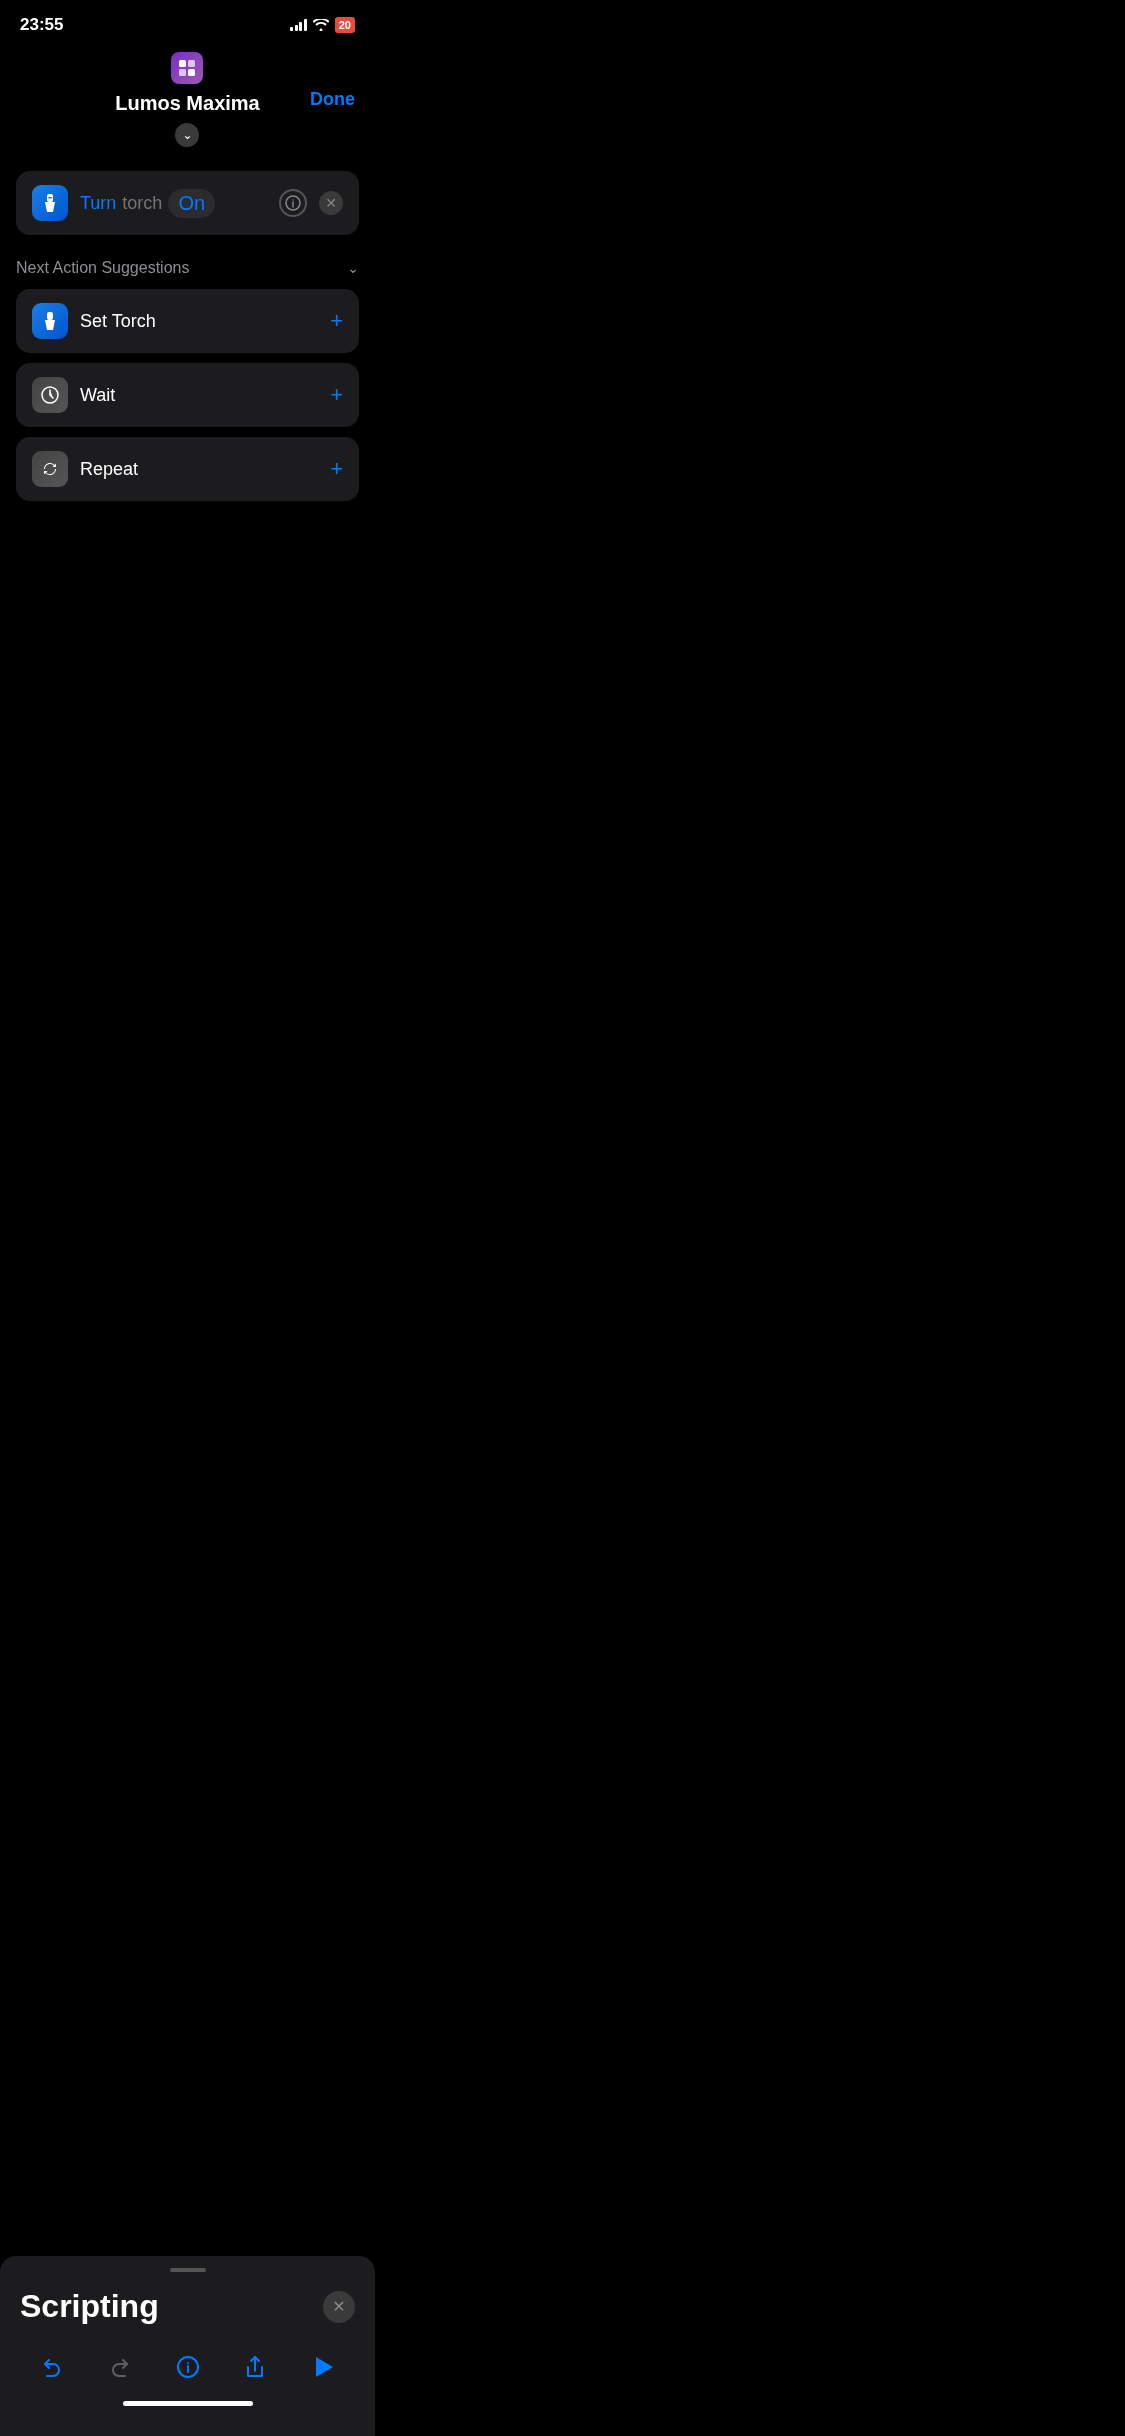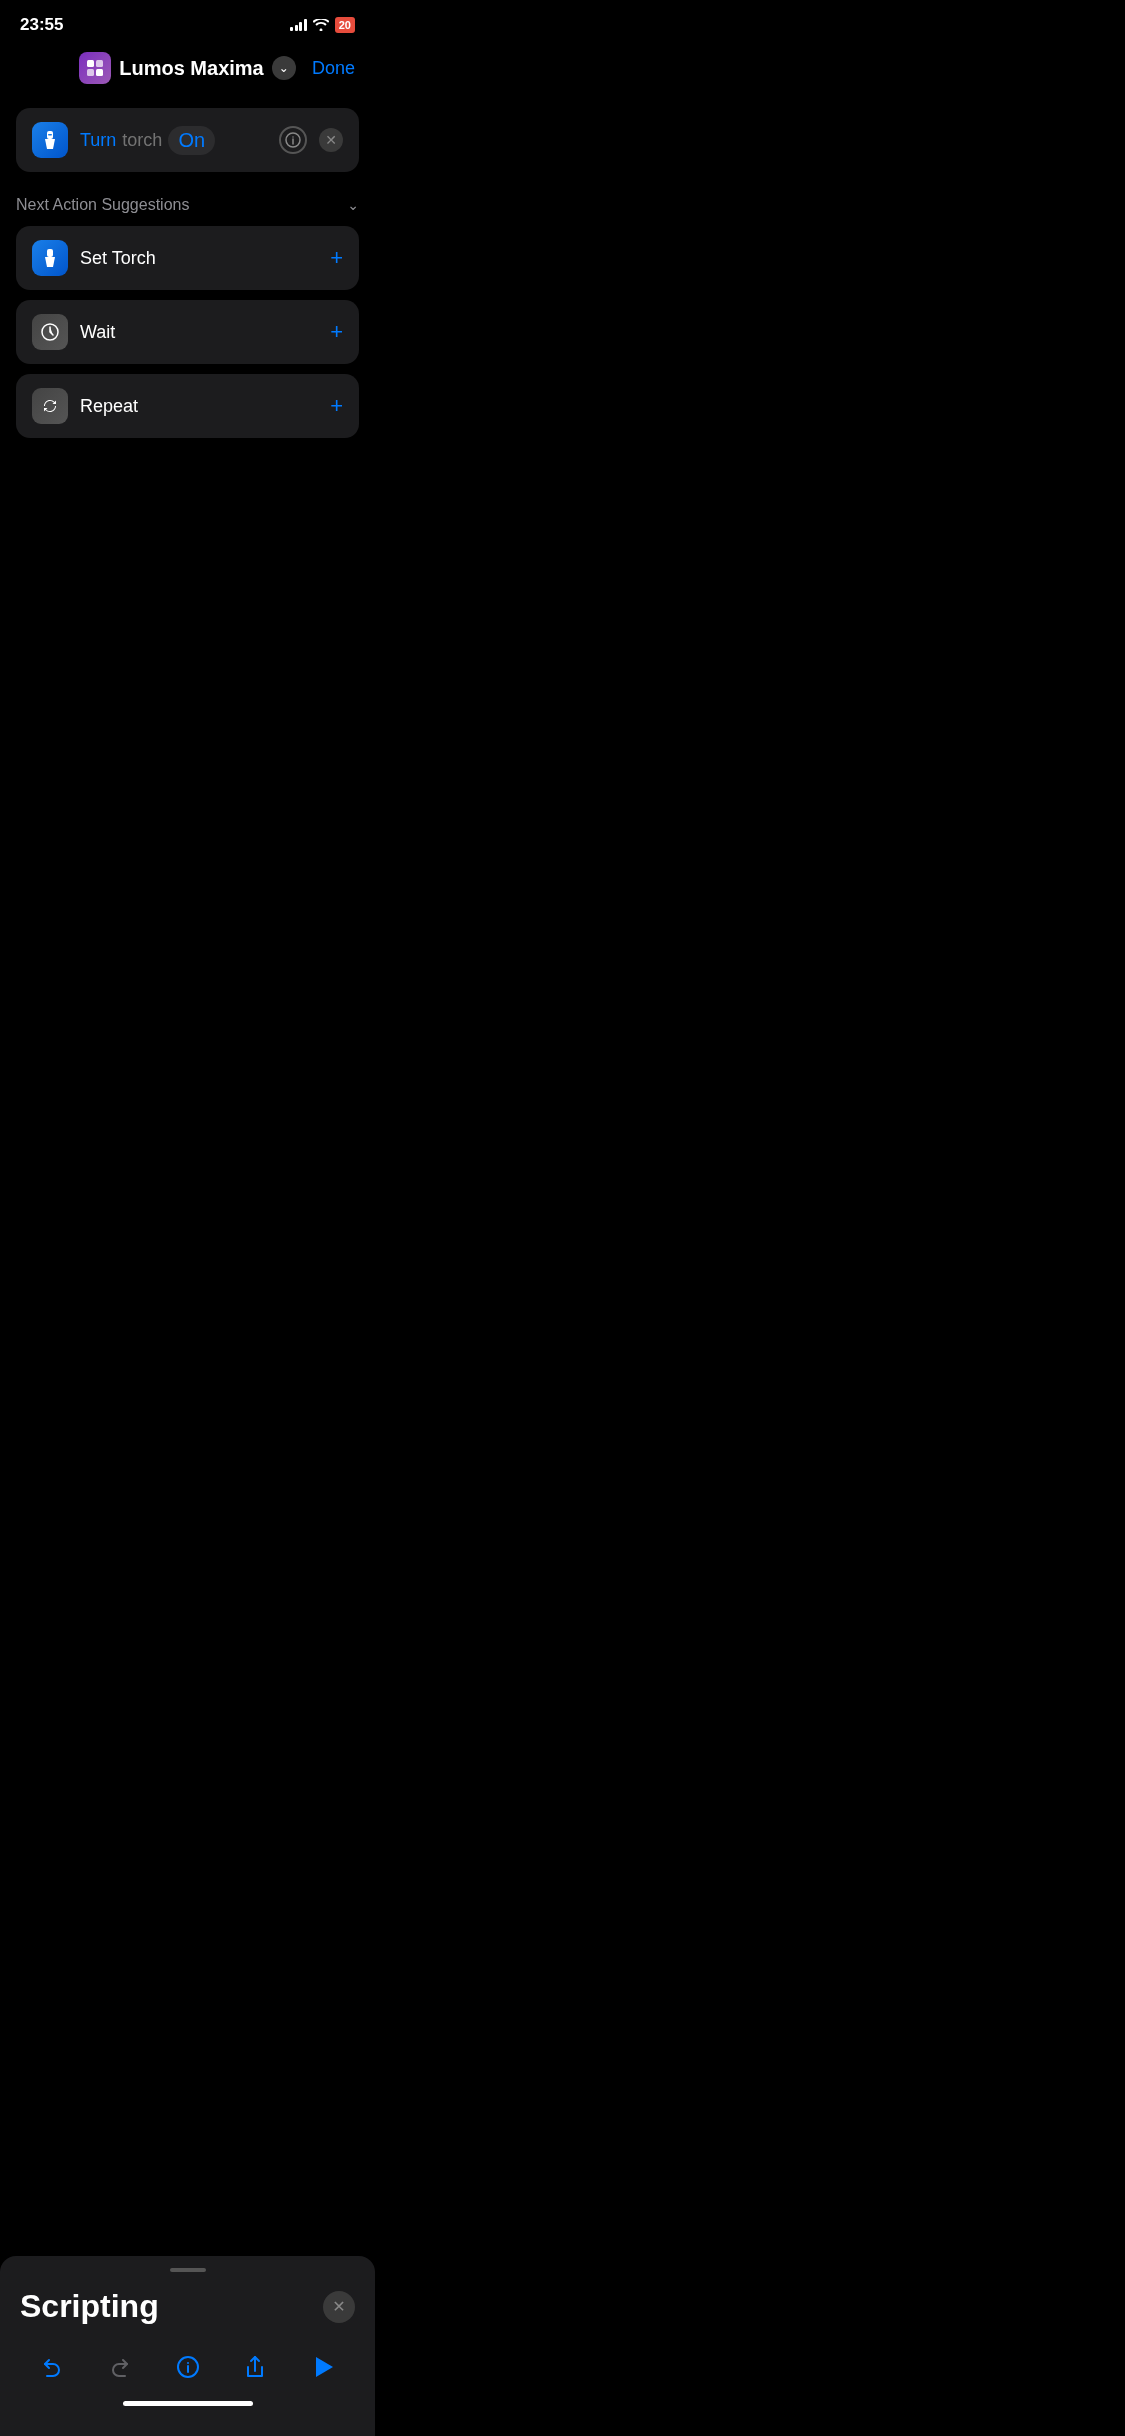--- a/index.html
+++ b/index.html
@@ -72,20 +72,21 @@
       align-items: center;
       justify-content: center;
       padding: 8px 20px 16px;
       position: relative;
     }
 
     .header-title-area {
       display: flex;
       align-items: center;
       gap: 8px;
+      flex-direction: column;
     }
 
     .app-icon {
       width: 32px;
       height: 32px;
       border-radius: 8px;
       background: linear-gradient(135deg, #7B2FBE, #9B59B6);
       display: flex;
       align-items: center;
       justify-content: center;
@@ -112,21 +113,21 @@
       font-size: 12px;
     }
 
     .done-btn {
       position: absolute;
       right: 20px;
       background: none;
       border: none;
       color: #007AFF;
       font-size: 18px;
-      font-weight: 400;
+      font-weight: 700;
       cursor: pointer;
     }
 
     
     .content {
       padding: 8px 16px;
     }
 
     
     .action-card {

